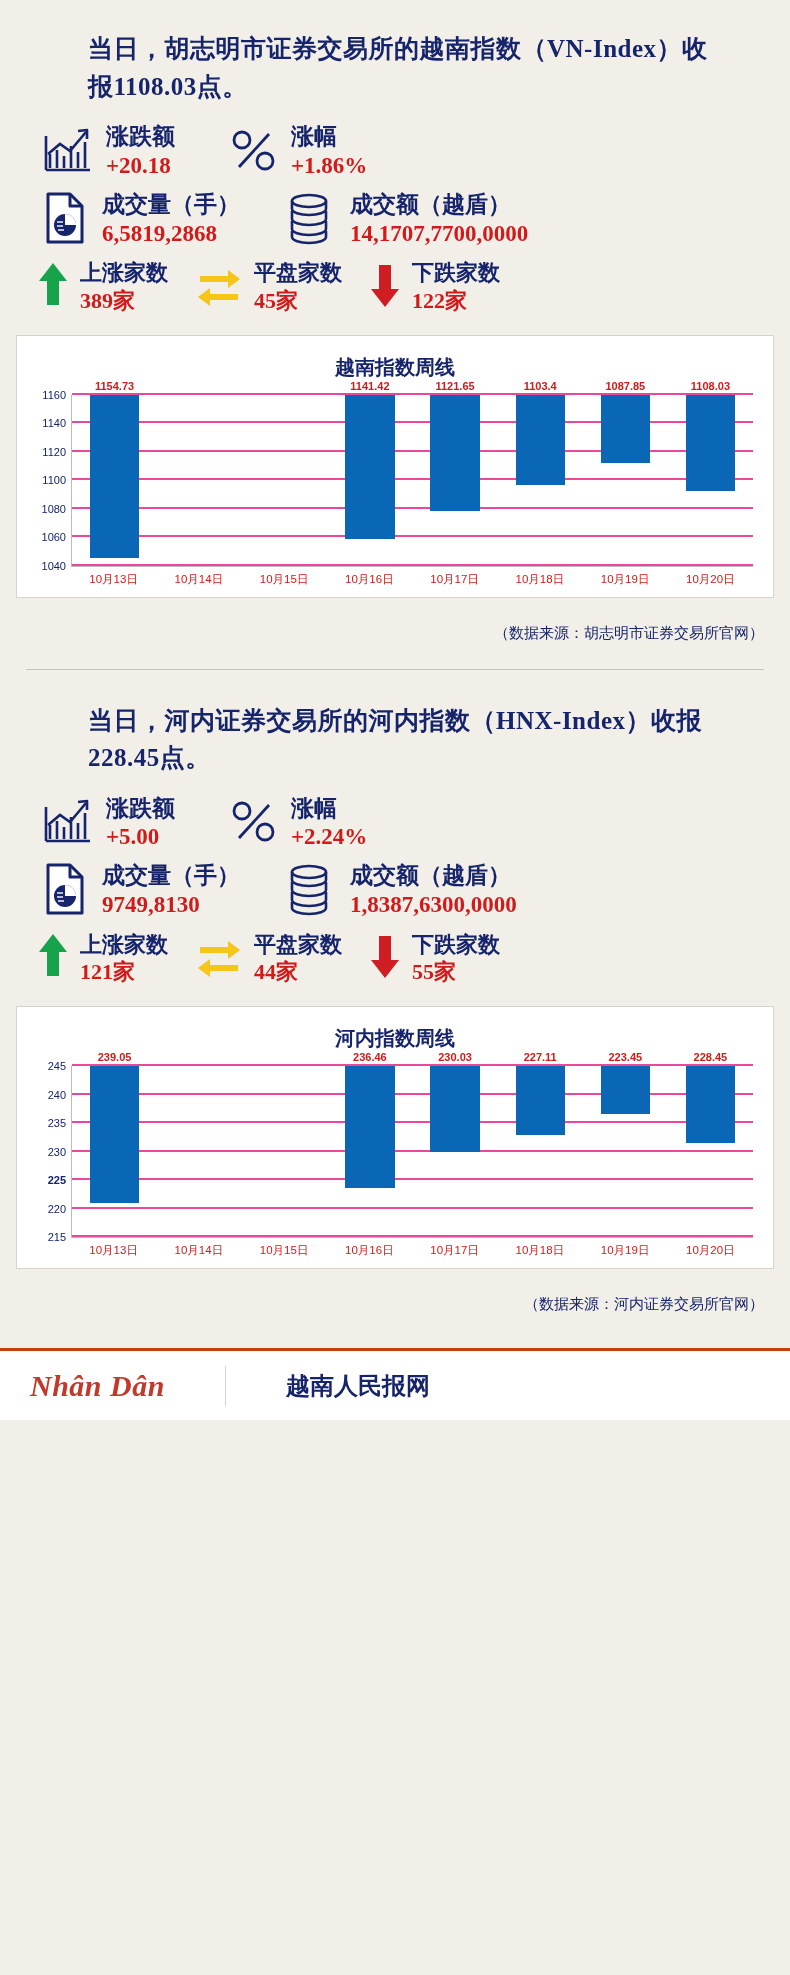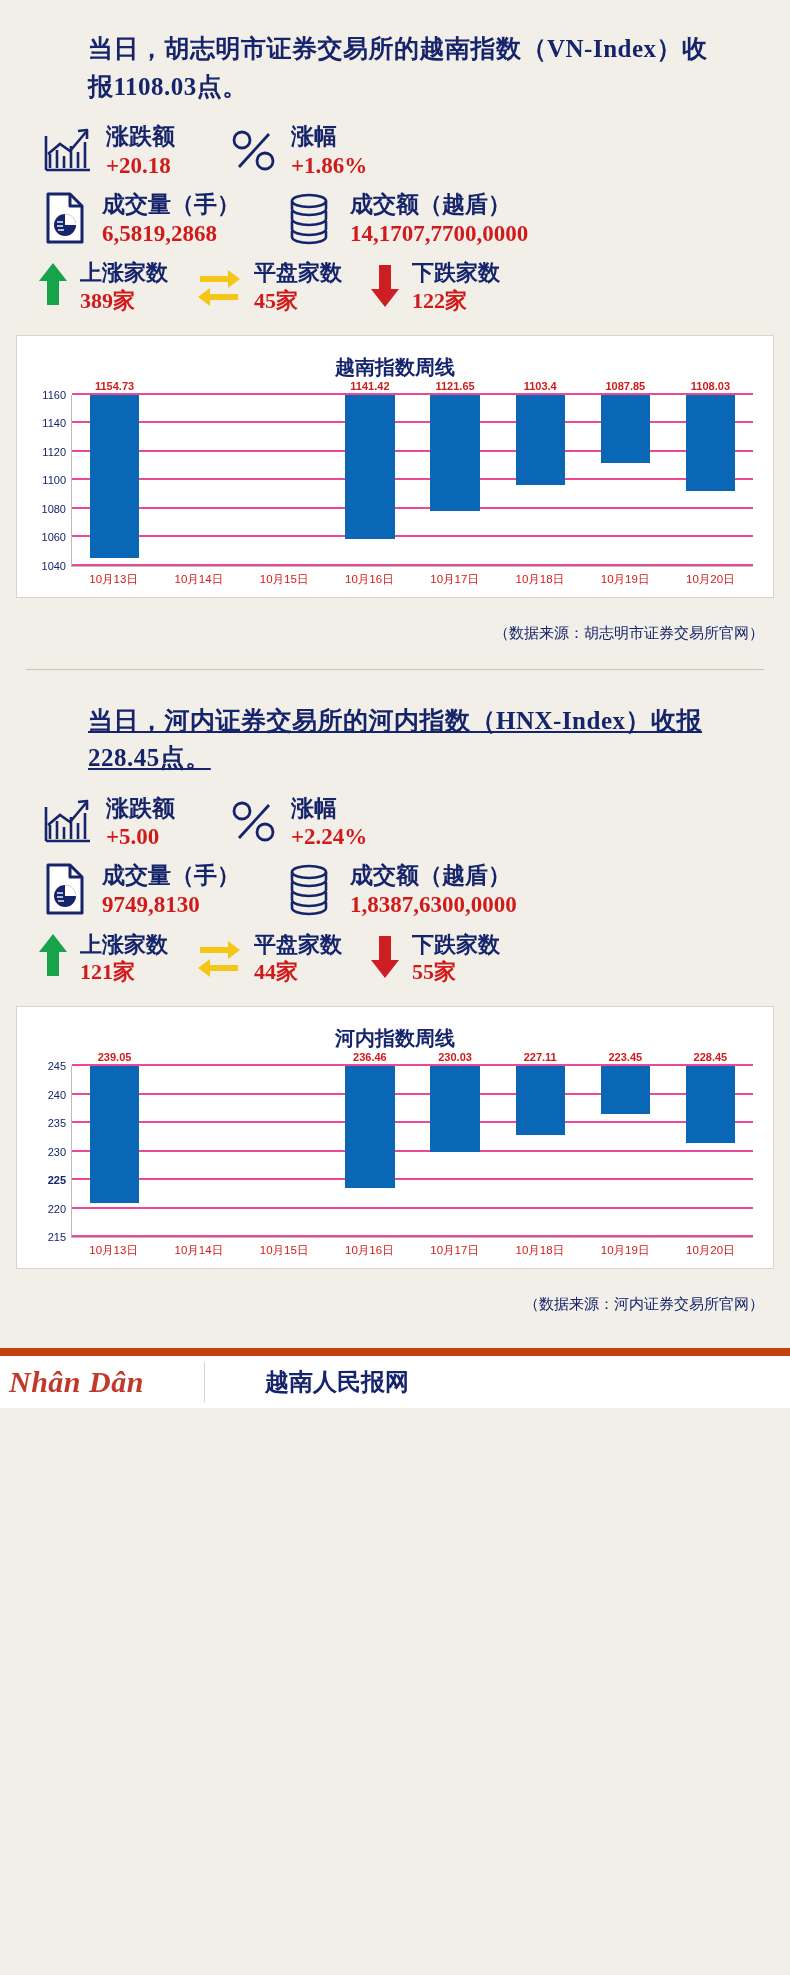--- a/index.html
+++ b/index.html
@@ -14,21 +14,21 @@
 
   .headline {
     font-family: "Liberation Serif", serif;
     font-size: 25px;
     font-weight: bold;
     color: #16246b;
     line-height: 1.5;
     padding: 30px 60px 14px 88px;
     letter-spacing: 0.5px;
   }
-  .headline.second { padding-top: 32px; text-decoration: underline; }
+  .headline.second { padding-top: 32px; }
 
   
   .metric-row {
     display: flex;
     padding: 4px 0 4px 40px;
     align-items: center;
   }
   .metric {
     display: flex;
     align-items: center;
@@ -135,26 +135,26 @@
 
   .divider {
     height: 1px;
     background: #c9c4bb;
     margin: 26px 26px 0 26px;
   }
 
   
   .footer {
     margin-top: 34px;
-    border-top: 8px solid #c2410c;
+    border-top: 3px solid #c2410c;
     background: #ffffff;
-    height: 60px;
+    height: 72px;
     display: flex;
     align-items: center;
-    padding: 0 9px;
+    padding: 0 30px;
     gap: 60px;
   }
   .brand {
     font-family: "Liberation Serif", serif;
     font-size: 30px;
     font-weight: bold;
     font-style: italic;
     color: #c0392b;
     letter-spacing: 0.5px;
   }

